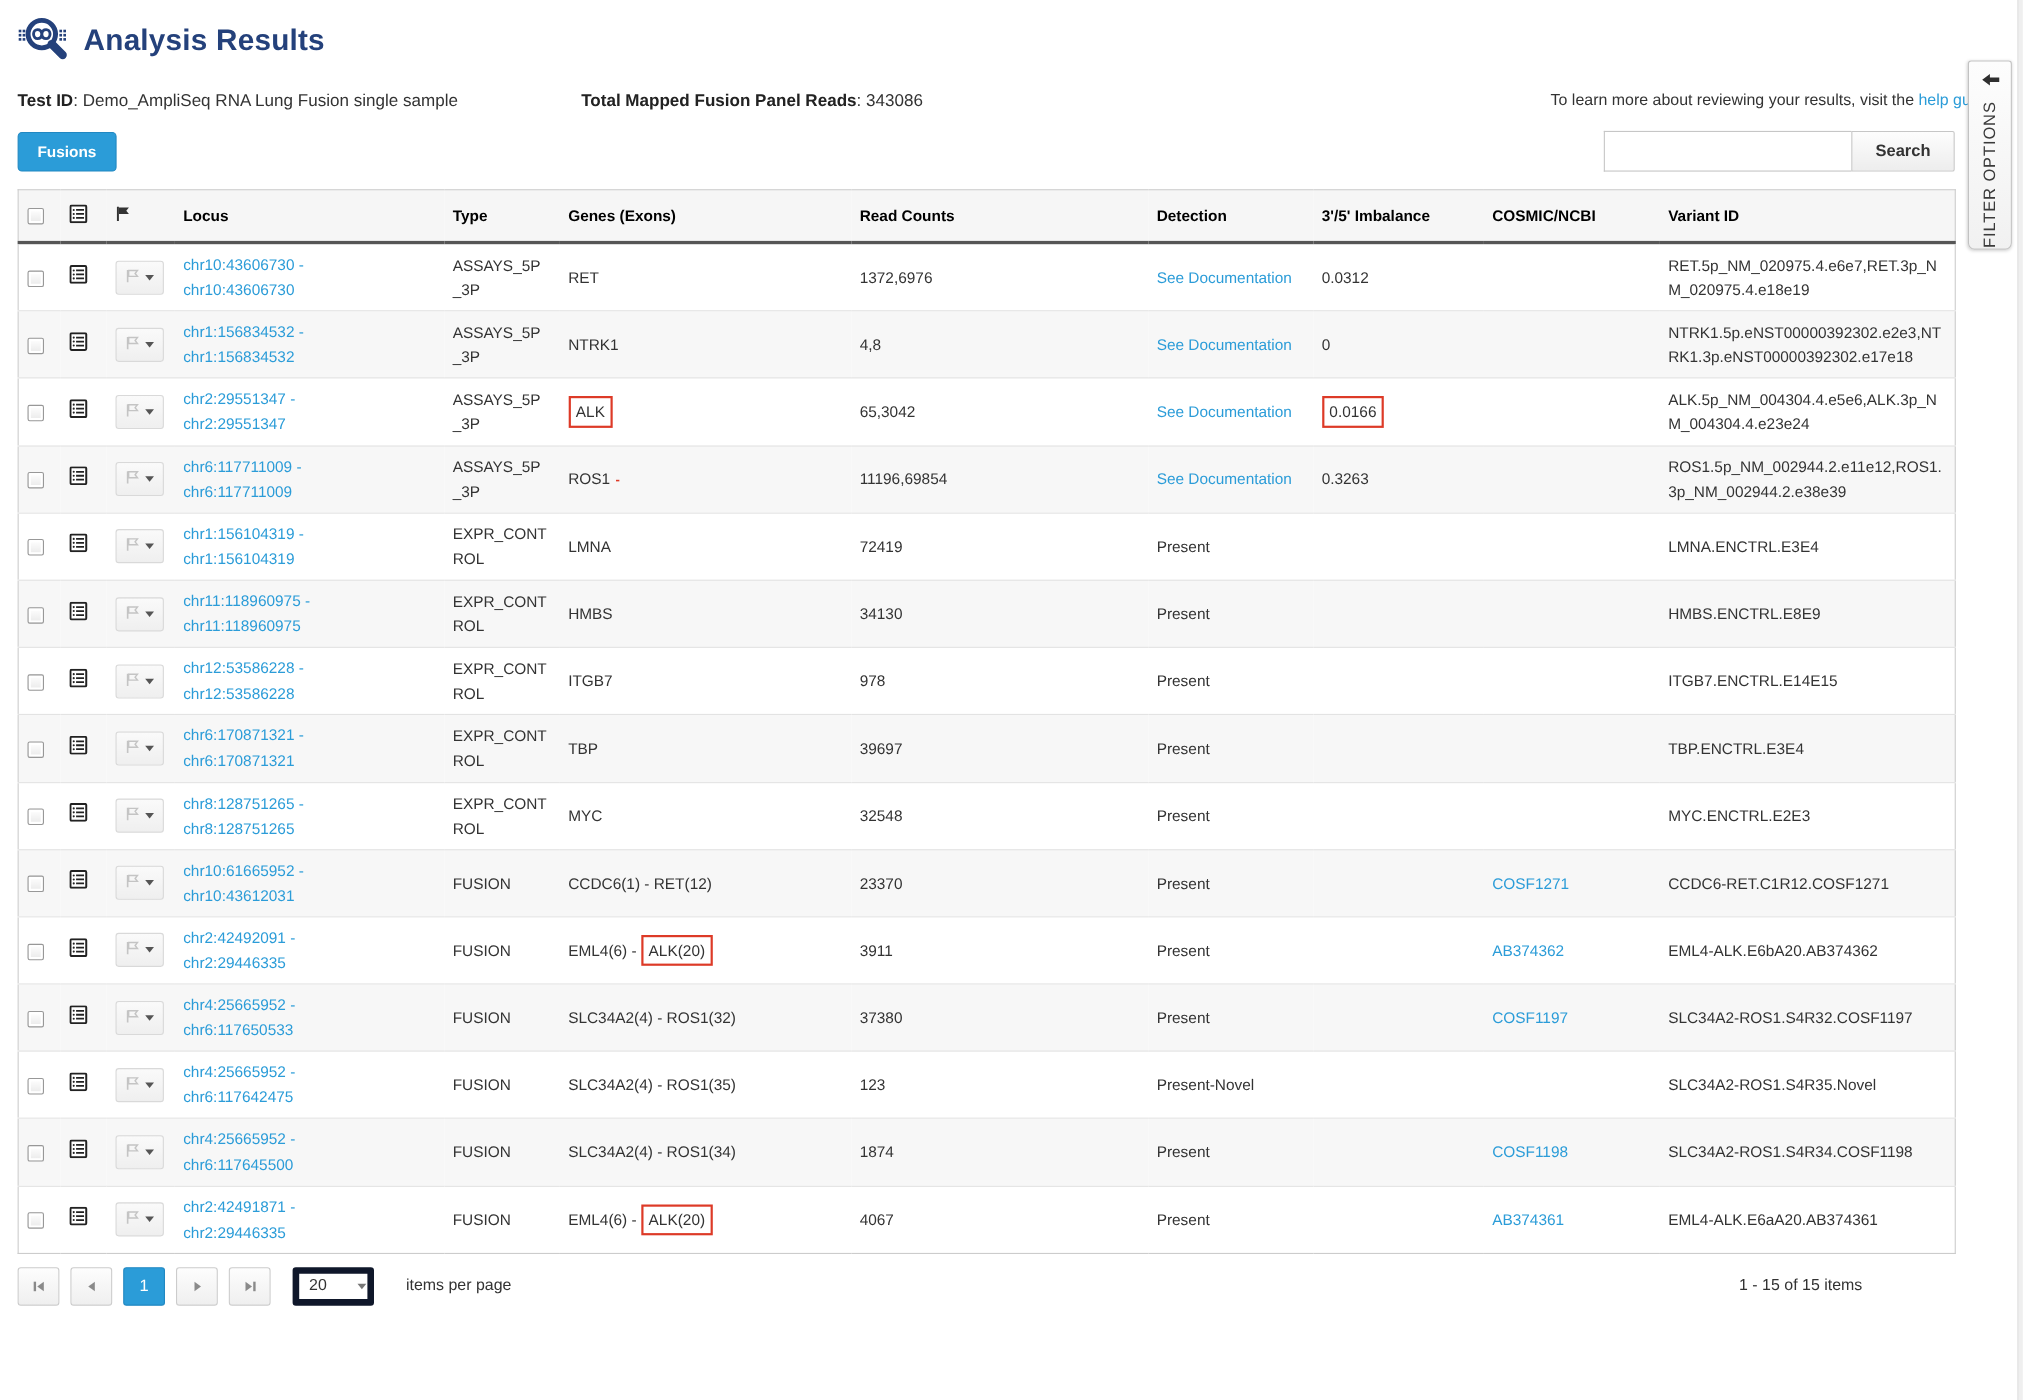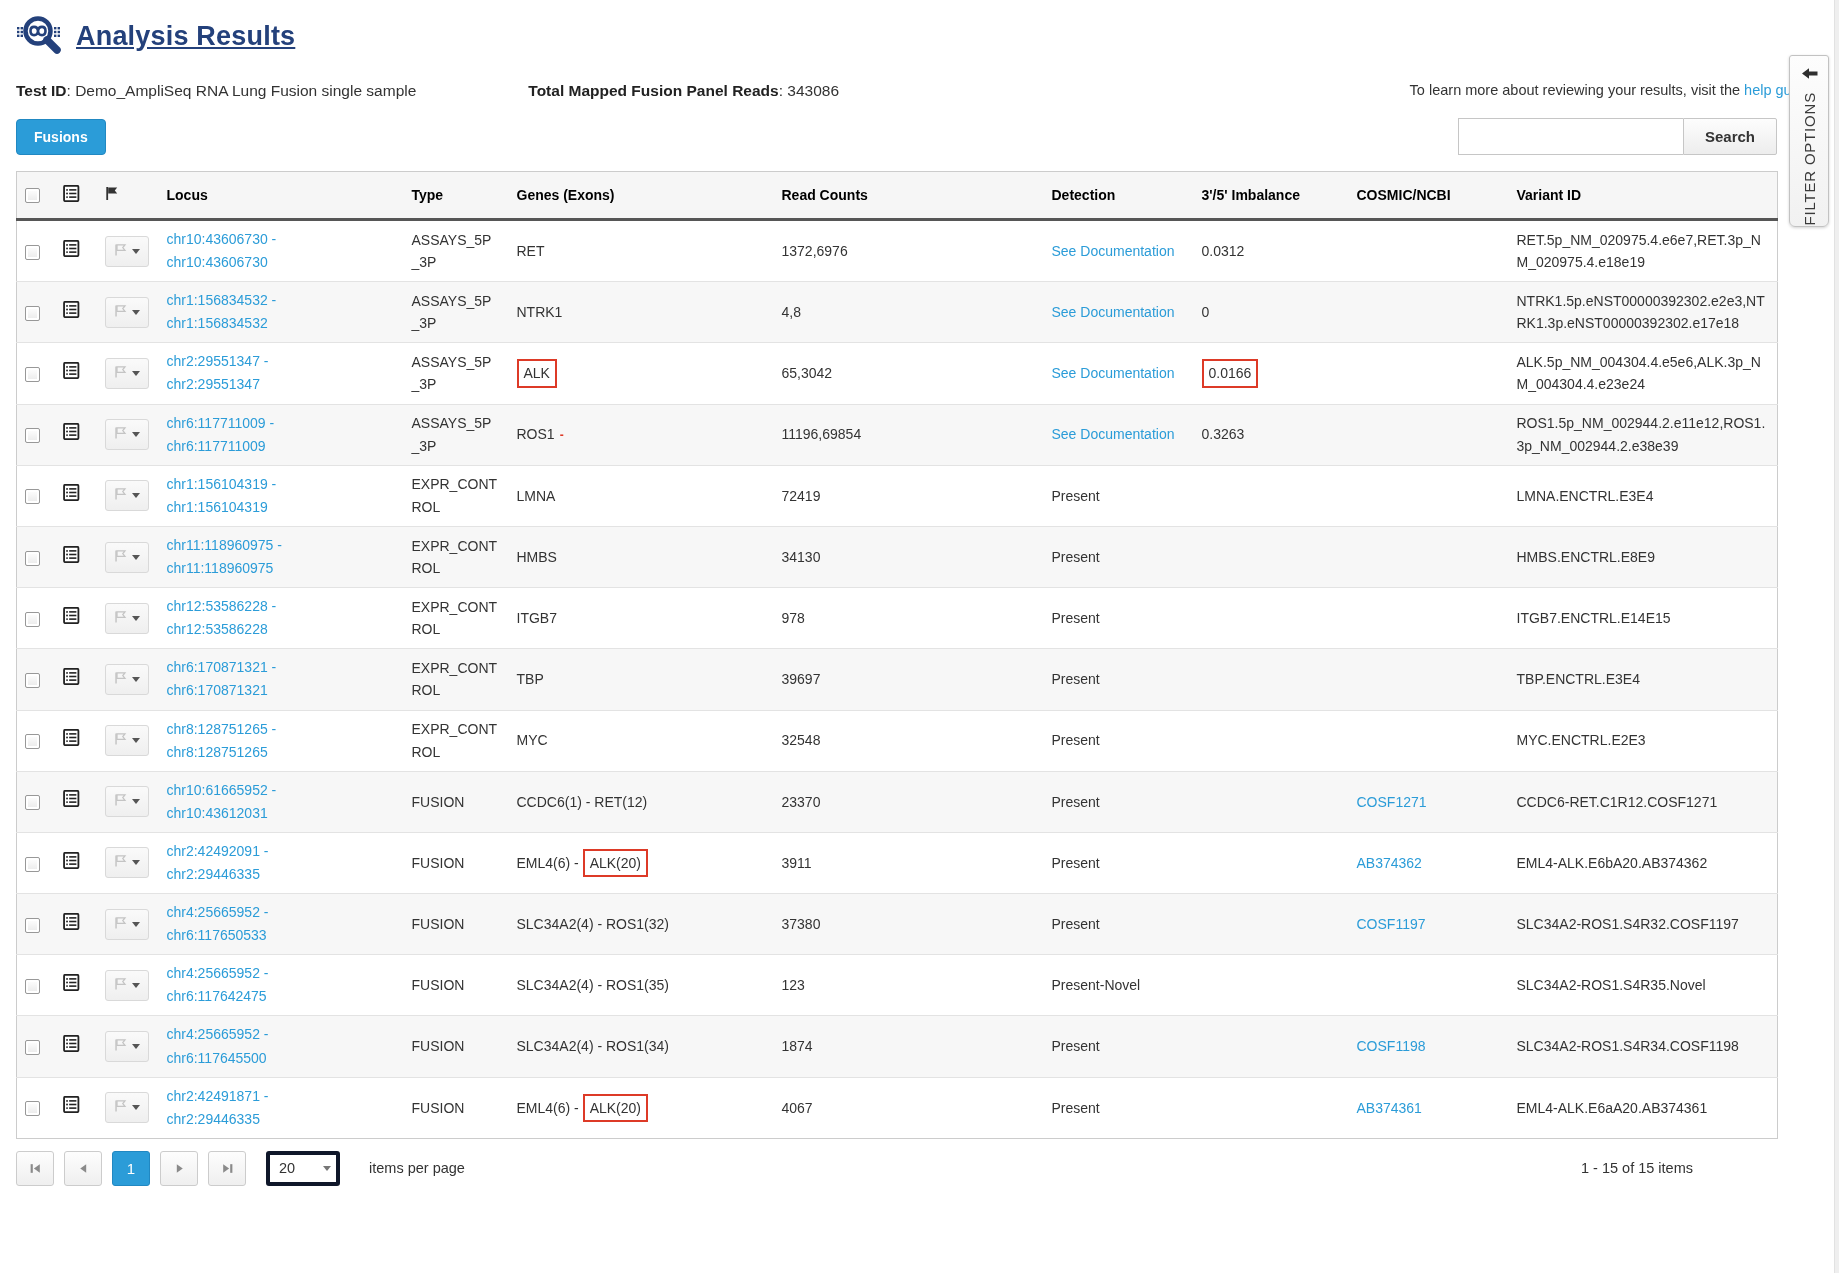--- a/index.html
+++ b/index.html
@@ -5,21 +5,21 @@
   * { margin:0; padding:0; box-sizing:border-box; }
   html,body { width:1839px; height:1273px; background:#fff; overflow:hidden;
               font-family:"Liberation Sans", sans-serif; color:#333; }
 
   .page { position:relative; width:1839px; height:1273px; }
 
   
   .topbar { display:flex; justify-content:space-between; align-items:flex-start;
             padding:10px 62px 0 16px; }
   .brand { display:flex; align-items:center; gap:12px; }
-  .brand h1 { font-size:27px; font-weight:bold; color:#24417b; letter-spacing:0.2px;text-decoration:underline; }
+  .brand h1 { font-size:27px; font-weight:bold; color:#24417b; letter-spacing:0.2px; }
   .actions { display:flex; gap:9px; margin-top:2px; }
   .btn { height:37px; padding:0 16px; border:1px solid #c6c6c6; border-radius:4px;
          background:linear-gradient(#fefefe,#ececec); font-size:15px; color:#333;
          font-family:inherit; cursor:pointer; white-space:nowrap; }
   .btn .caret { display:inline-block; width:0; height:0; border-left:4px solid transparent;
                 border-right:4px solid transparent; border-top:5px solid #555;
                 margin-left:7px; vertical-align:middle; }
   .btn.primary { background:#0b6ebf; border-color:#0a63ac; color:#fff; }
   .btn.disabled { color:#b0b0b0; }
   .btn.disabled .caret { border-top-color:#b0b0b0; }
@@ -70,21 +70,21 @@
   .flag-btn .caret { width:0; height:0; border-left:4px solid transparent;
                      border-right:4px solid transparent; border-top:5px solid #555; }
 
   
   .pager { display:flex; align-items:center; gap:10px; margin:12px 0 0 16px; width:1761px; }
   .pg-btn { width:38px; height:35px; border:1px solid #ccc; border-radius:3px;
             background:linear-gradient(#fdfdfd,#efefef); display:flex; align-items:center;
             justify-content:center; cursor:pointer; }
   .pg-btn.active { background:#2b9cd8; border-color:#2188c2; color:#fff; font-size:15px; }
   .page-size { display:flex; align-items:center; justify-content:space-between; width:74px; height:35px;
-               border:4px solid #0f172a; border-radius:3px; background:#fff; padding:0 9px;
+               border:6px solid #0f172a; border-radius:3px; background:#fff; padding:0 9px;
                font-size:14.5px; margin-left:10px; cursor:pointer;gap:28px; }
   .page-size .caret { width:0; height:0; border-left:4px solid transparent;
                       border-right:4px solid transparent; border-top:5px solid #777; }
   .per-page { font-size:14.5px; margin-left:19px; }
   .range { margin-left:auto; padding-right:84px; font-size:14.5px; }
 
   
   .footer-heading { margin:54px 0 0 16px; font-size:16px; font-weight:bold; color:#1d1d1d; }
 
   

